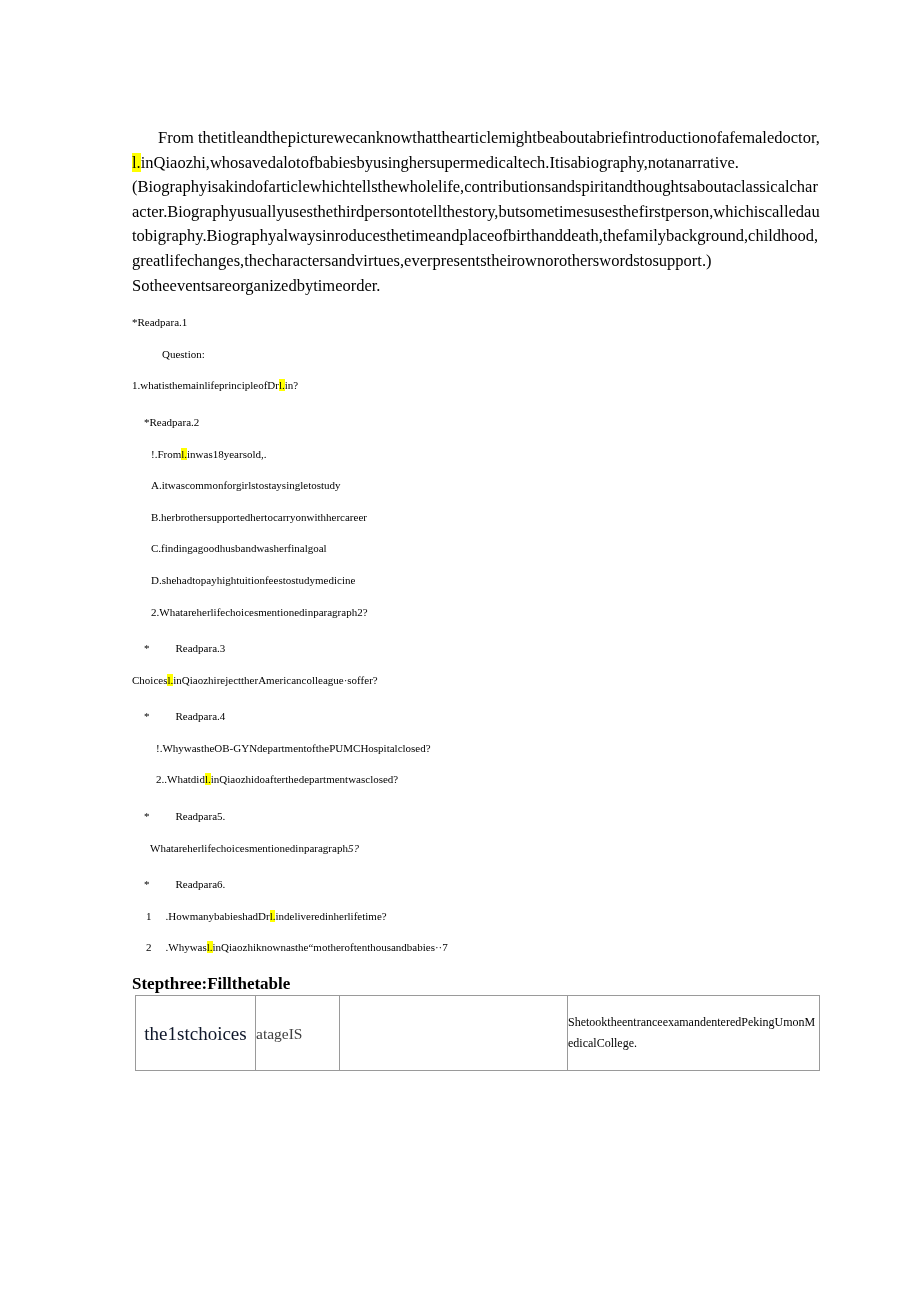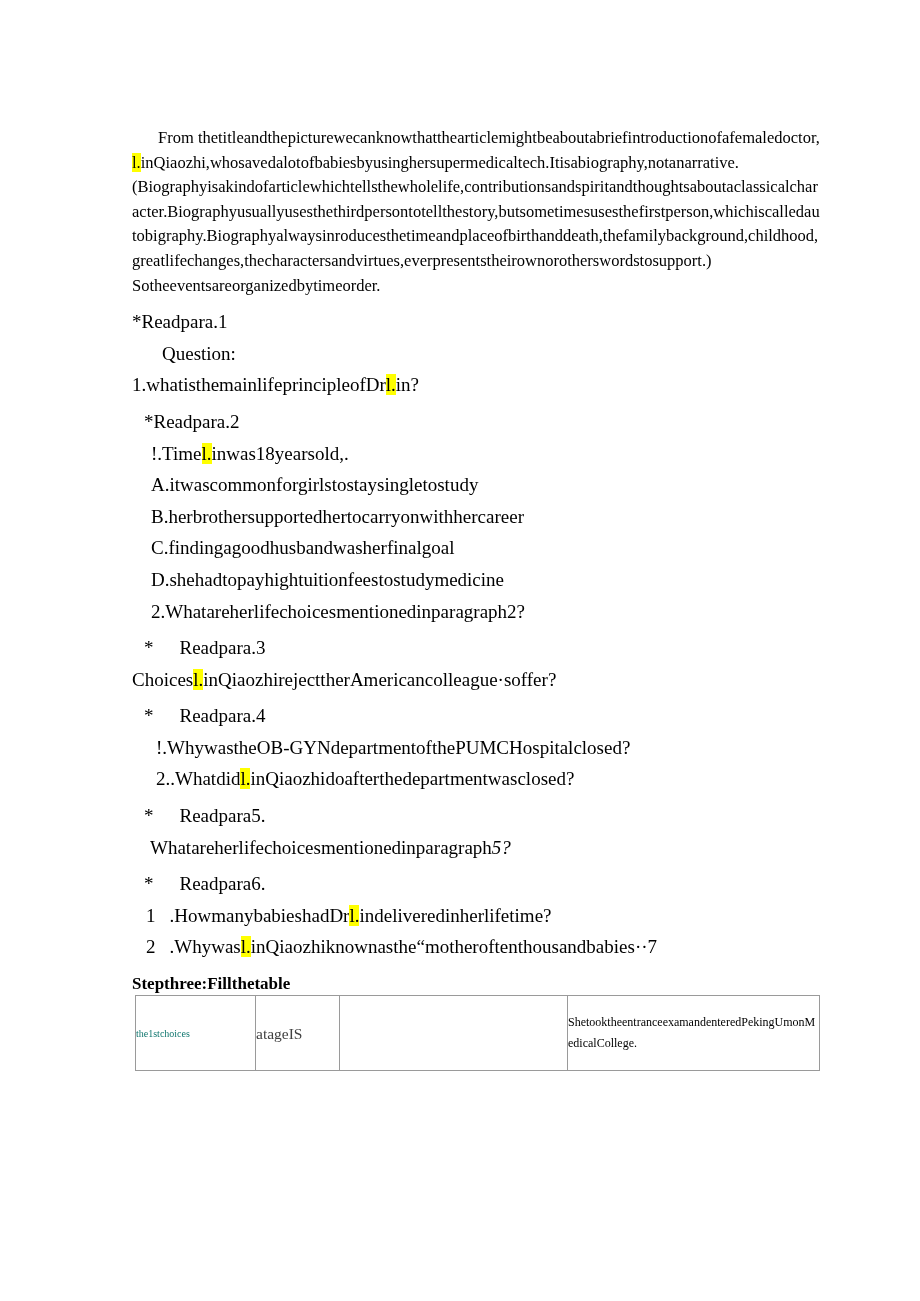--- a/index.html
+++ b/index.html
@@ -32,21 +32,21 @@
     font-size: 16.5px;
     line-height: 24.6px;
     text-align: left;
     margin: 0;
     word-break: break-all;
   }
   .para-indent {
     text-indent: 26px;
   }
   .line {
-    font-size: 19px;
+    font-size: 11px;
     line-height: 24.6px;
     margin: 0;
     white-space: pre;
   }
   .gap-sm { height: 7px; }
   .gap-md { height: 12px; }
 
   .hl {
     background: #ffff00;
     color: #000000;
@@ -90,23 +90,23 @@
   }
   .hdr-center {
     text-align: center;
   }
   .body-row td { height: 74px; }
   .cell-center {
     text-align: center;
     padding: 0 4px;
   }
   .cell-green {
-    color: #0f766e;
-    text-align: left;
-    font-size: 10px;
+    color: #0f172a;
+    text-align: center;
+    font-size: 19px;
   }
   .cell-red {
     color: #404040;
     text-align: left;
     font-size: 15.5px;
     padding-left: 2px;
   }
   .cell-results {
     text-align: left;
     padding: 0 4px 0 10px;
@@ -136,21 +136,21 @@
       <p class="line" style="padding-left:30px;">Question:</p>
       <div class="gap-sm"></div>
       <p class="line"><span>1.whatisthemainlifeprincipleofDr</span><span class="hl">l.</span><span>in?</span></p>
     </div>
 
     <div class="gap-md"></div>
 
     <div>
       <p class="line" style="padding-left:12px;">*Readpara.2</p>
       <div class="gap-sm"></div>
-      <p class="line" style="padding-left:19px;"><span>!.Time</span><span class="hl">l.</span><span>inwas18yearsold,.</span></p>
+      <p class="line" style="padding-left:19px;"><span>!.From</span><span class="hl">l.</span><span>inwas18yearsold,.</span></p>
       <div class="gap-sm"></div>
       <p class="line" style="padding-left:19px;">A.itwascommonforgirlstostaysingletostudy</p>
       <div class="gap-sm"></div>
       <p class="line" style="padding-left:19px;">B.herbrothersupportedhertocarryonwithhercareer</p>
       <div class="gap-sm"></div>
       <p class="line" style="padding-left:19px;">C.findingagoodhusbandwasherfinalgoal</p>
       <div class="gap-sm"></div>
       <p class="line" style="padding-left:19px;">D.shehadtopayhightuitionfeestostudymedicine</p>
       <div class="gap-sm"></div>
       <p class="line" style="padding-left:19px;font-family:Liberation Serif, serif;">2.Whatareherlifechoicesmentionedinparagraph2?</p>

